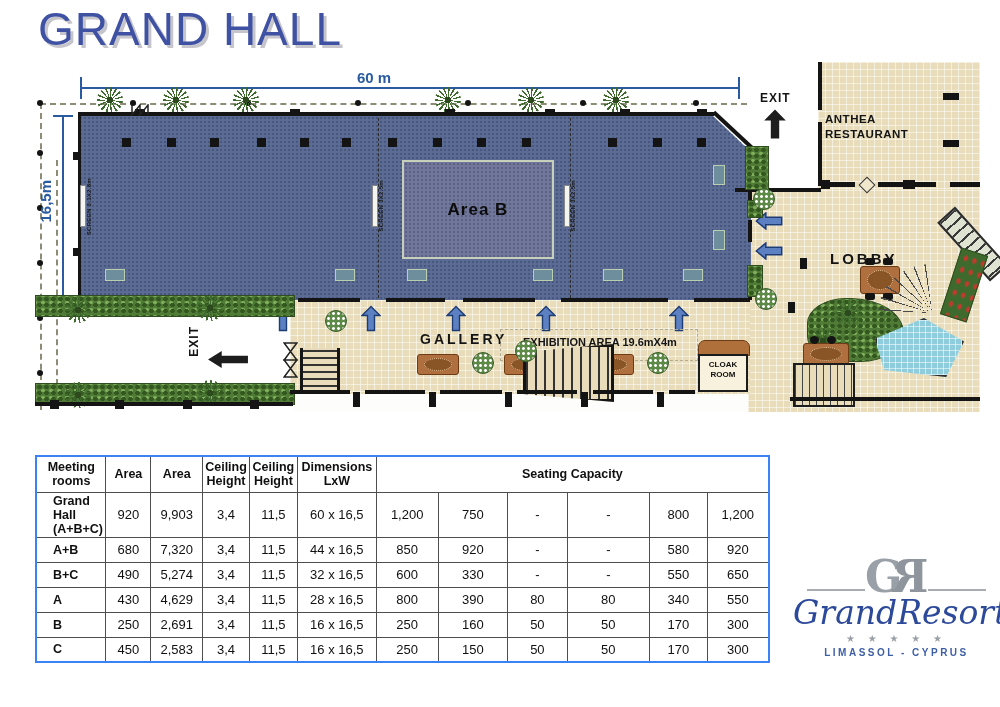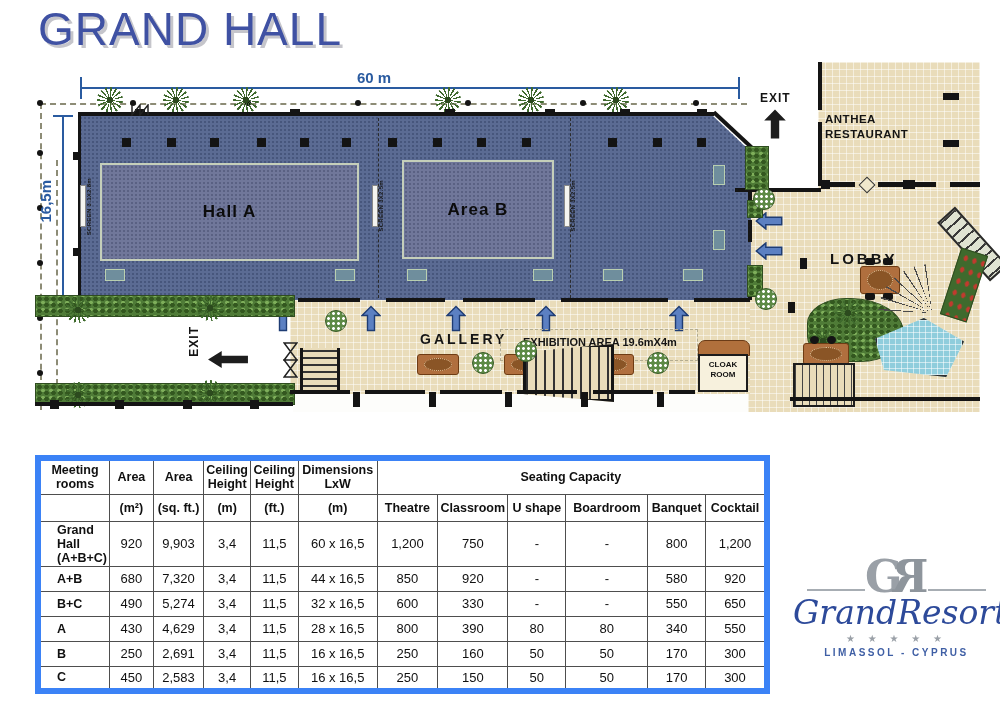--- a/index.html
+++ b/index.html
@@ -54,21 +54,21 @@
   .stairH{background:repeating-linear-gradient(90deg,#444 0 1.5px, transparent 1.5px 7px),#e9dcba;
       border:2px solid #1d1d1d;}
   .fan{background:repeating-conic-gradient(from 195deg at 100% 100%, #4a4a4a 0 1.6deg, transparent 1.6deg 13deg);
       clip-path:ellipse(98% 98% at 100% 100%);}
   .chair{background:#141414;border-radius:2px;}
   
   .cap-table{left:35px;top:455px;width:735px;border-collapse:collapse;background:#fff;
       font-size:13px;color:#101010;}
   .cap-table th,.cap-table td{border:1px solid #4e4e4e;text-align:center;vertical-align:middle;
       padding:1px 2px;}
-  .cap-table{border:6px solid #3b82f6;}
+  .cap-table{border:2px solid #3b82f6;}
   .cap-table th{font-weight:bold;font-size:12.5px;}
   .cap-table td.rowhead{text-align:left;font-weight:bold;font-size:12.5px;padding-left:16px;margin-top:40px;}
   .r1{height:36px;} .r2{height:27px;}
   .cap-table tbody tr{height:25px;}
   .cap-table tbody tr:first-child{height:33px;}
   
   .logo{left:793px;top:556px;width:207px;text-align:center;}
   .monoRow{display:flex;align-items:flex-end;justify-content:center;}
   .mline{height:2px;background:#a7adb3;width:58px;margin-bottom:7px;}
   .mono{font-family:"DejaVu Serif",serif;font-size:44px;line-height:.95;color:#9aa0a7;font-weight:bold;}
@@ -170,23 +170,20 @@
 
     <div class="abs dashDiv" style="left:343px;top:58px;height:180px;"></div>
     <div class="abs dashDiv" style="left:535px;top:58px;height:180px;"></div>
     <div class="abs screenBar" style="left:45px;top:125px;"></div>
     <div class="abs screenBar" style="left:337px;top:125px;"></div>
     <div class="abs screenBar" style="left:529px;top:125px;"></div>
     <div class="abs screenLabel vtext" style="left:51px;top:118px;">SCREEN 3.1X2.8m</div>
     <div class="abs screenLabel vtext" style="left:343px;top:120px;">SCREEN 3X2.5m</div>
     <div class="abs screenLabel vtext" style="left:535px;top:120px;">SCREEN 3X2.5m</div>
 
-    <div class="abs stage" style="left:65px;top:103px;width:255px;height:94px;display:flex;align-items:center;justify-content:center;">
-      <span class="hallLabel">Hall A</span>
-    </div>
     <div class="abs stage" style="left:367px;top:100px;width:148px;height:95px;display:flex;align-items:center;justify-content:center;">
       <span class="hallLabel">Area B</span>
     </div>
 
     <div class="abs" style="left:70px;top:209px;width:18px;height:10px;border:1px solid #b9cfb0;background:#6f8e9d;"></div>
     <div class="abs" style="left:300px;top:209px;width:18px;height:10px;border:1px solid #b9cfb0;background:#6f8e9d;"></div>
     <div class="abs" style="left:372px;top:209px;width:18px;height:10px;border:1px solid #b9cfb0;background:#6f8e9d;"></div>
     <div class="abs" style="left:498px;top:209px;width:18px;height:10px;border:1px solid #b9cfb0;background:#6f8e9d;"></div>
     <div class="abs" style="left:568px;top:209px;width:18px;height:10px;border:1px solid #b9cfb0;background:#6f8e9d;"></div>
     <div class="abs" style="left:648px;top:209px;width:18px;height:10px;border:1px solid #b9cfb0;background:#6f8e9d;"></div>
@@ -339,34 +336,20 @@
     <thead>
       <tr class="r1">
         <th>Meeting rooms</th>
         <th>Area</th>
         <th>Area</th>
         <th>Ceiling Height</th>
         <th>Ceiling Height</th>
         <th>Dimensions LxW</th>
         <th colspan="6">Seating Capacity</th>
       </tr>
-      <tr class="r2">
-        <th></th>
-        <th>(m²)</th>
-        <th>(sq. ft.)</th>
-        <th>(m)</th>
-        <th>(ft.)</th>
-        <th>(m)</th>
-        <th>Theatre</th>
-        <th>Classroom</th>
-        <th>U shape</th>
-        <th>Boardroom</th>
-        <th>Banquet</th>
-        <th>Cocktail</th>
-      </tr>
     </thead>
     <tbody>
         <tr>
           <td class="rowhead">Grand Hall (A+B+C)</td>
           <td>920</td>
           <td>9,903</td>
           <td>3,4</td>
           <td>11,5</td>
           <td>60 x 16,5</td>
           <td>1,200</td>

